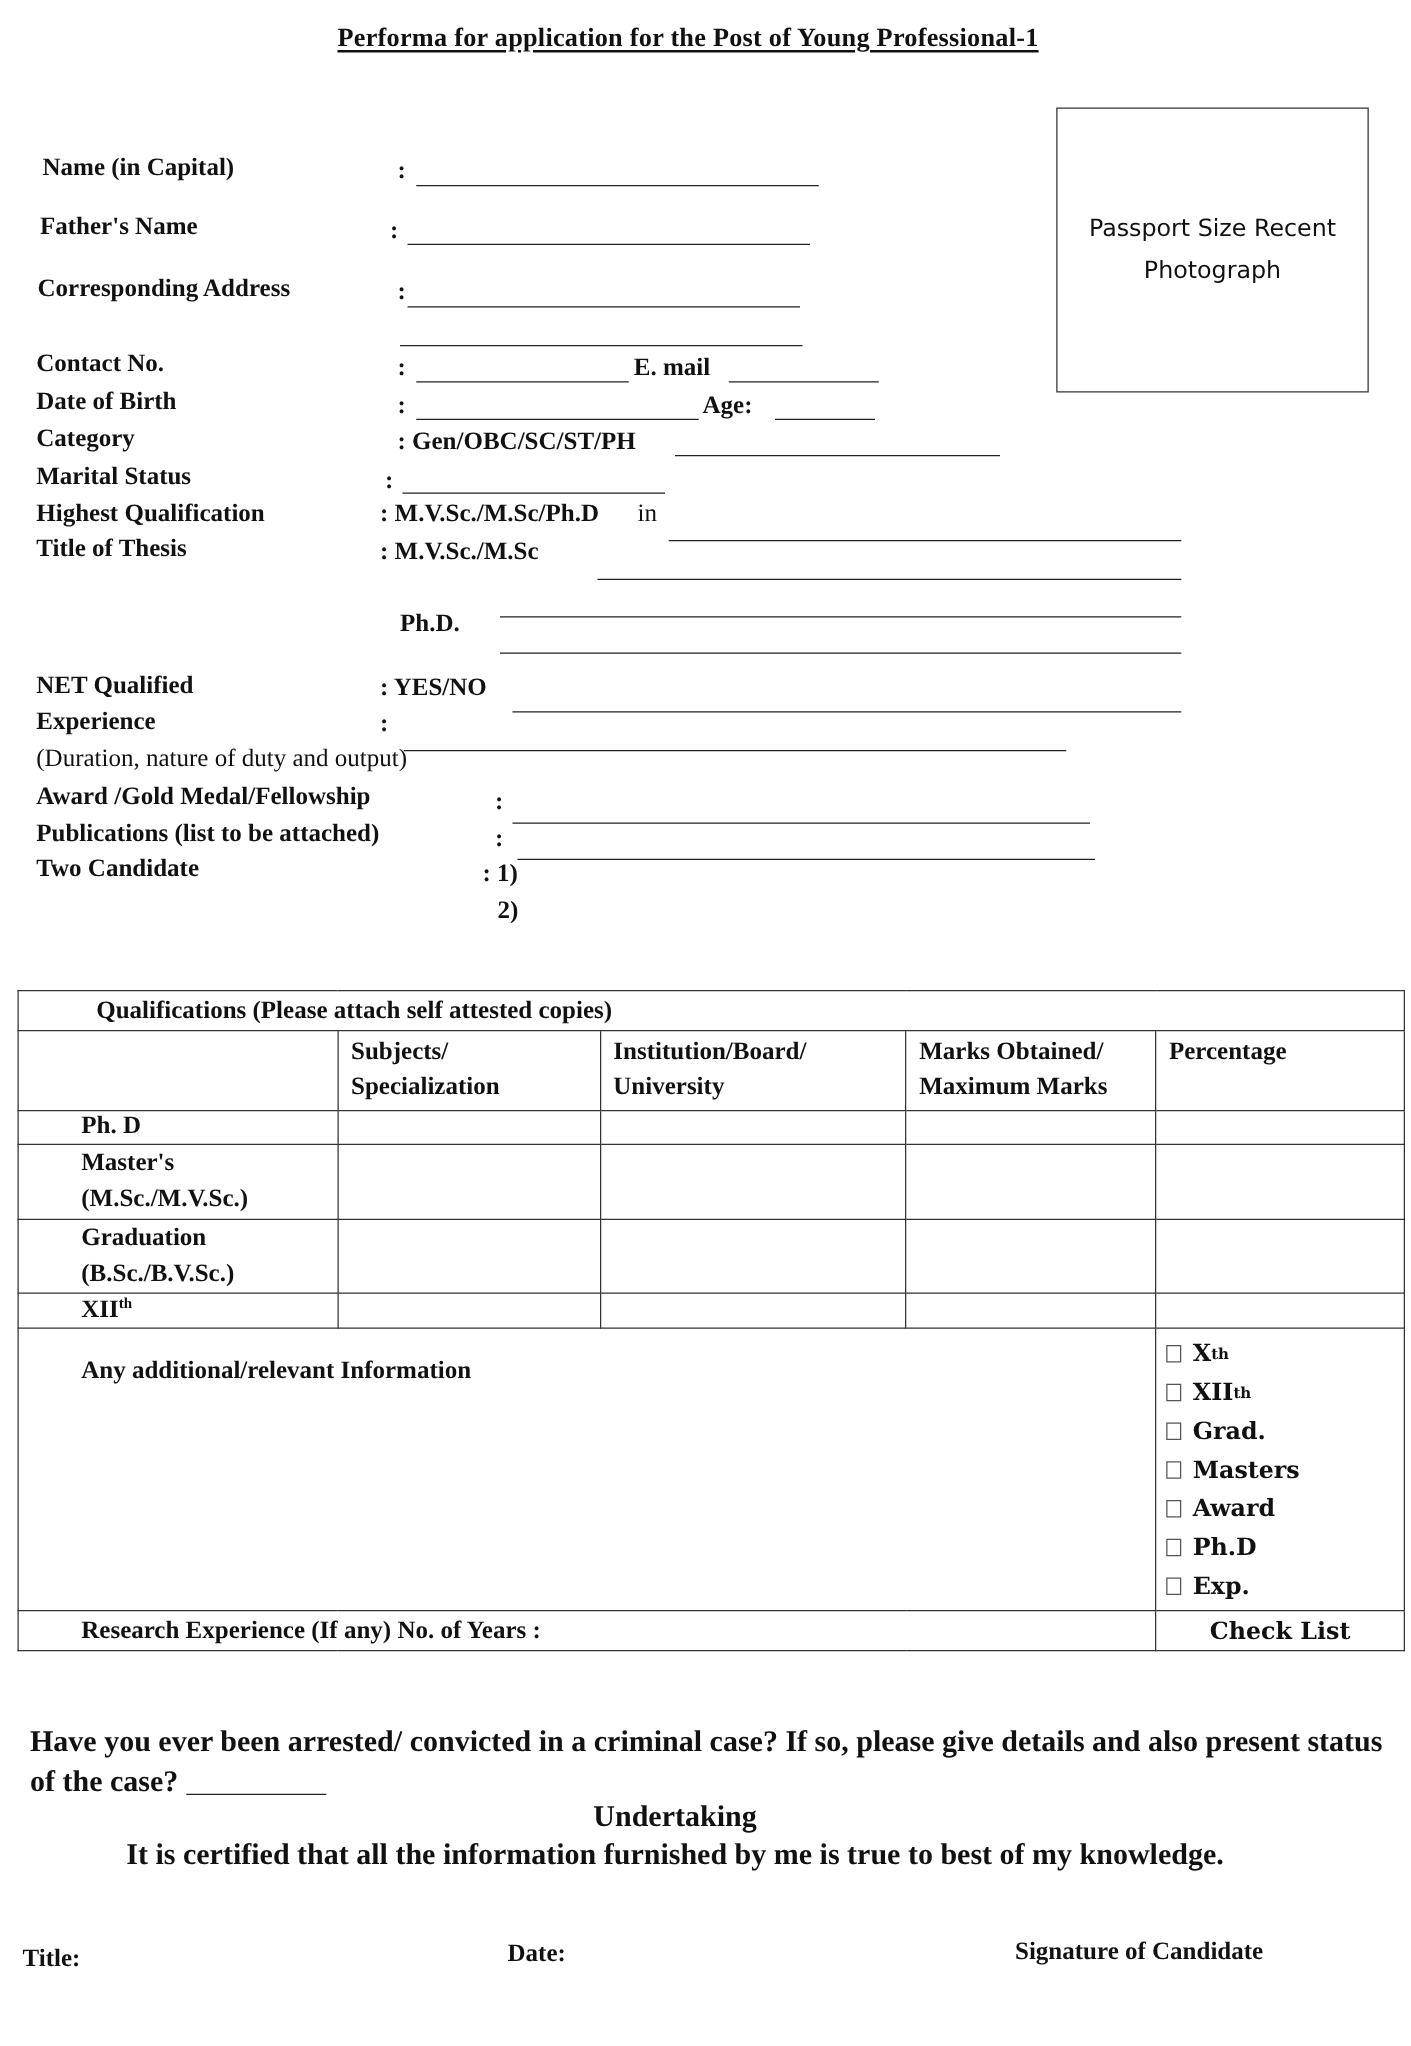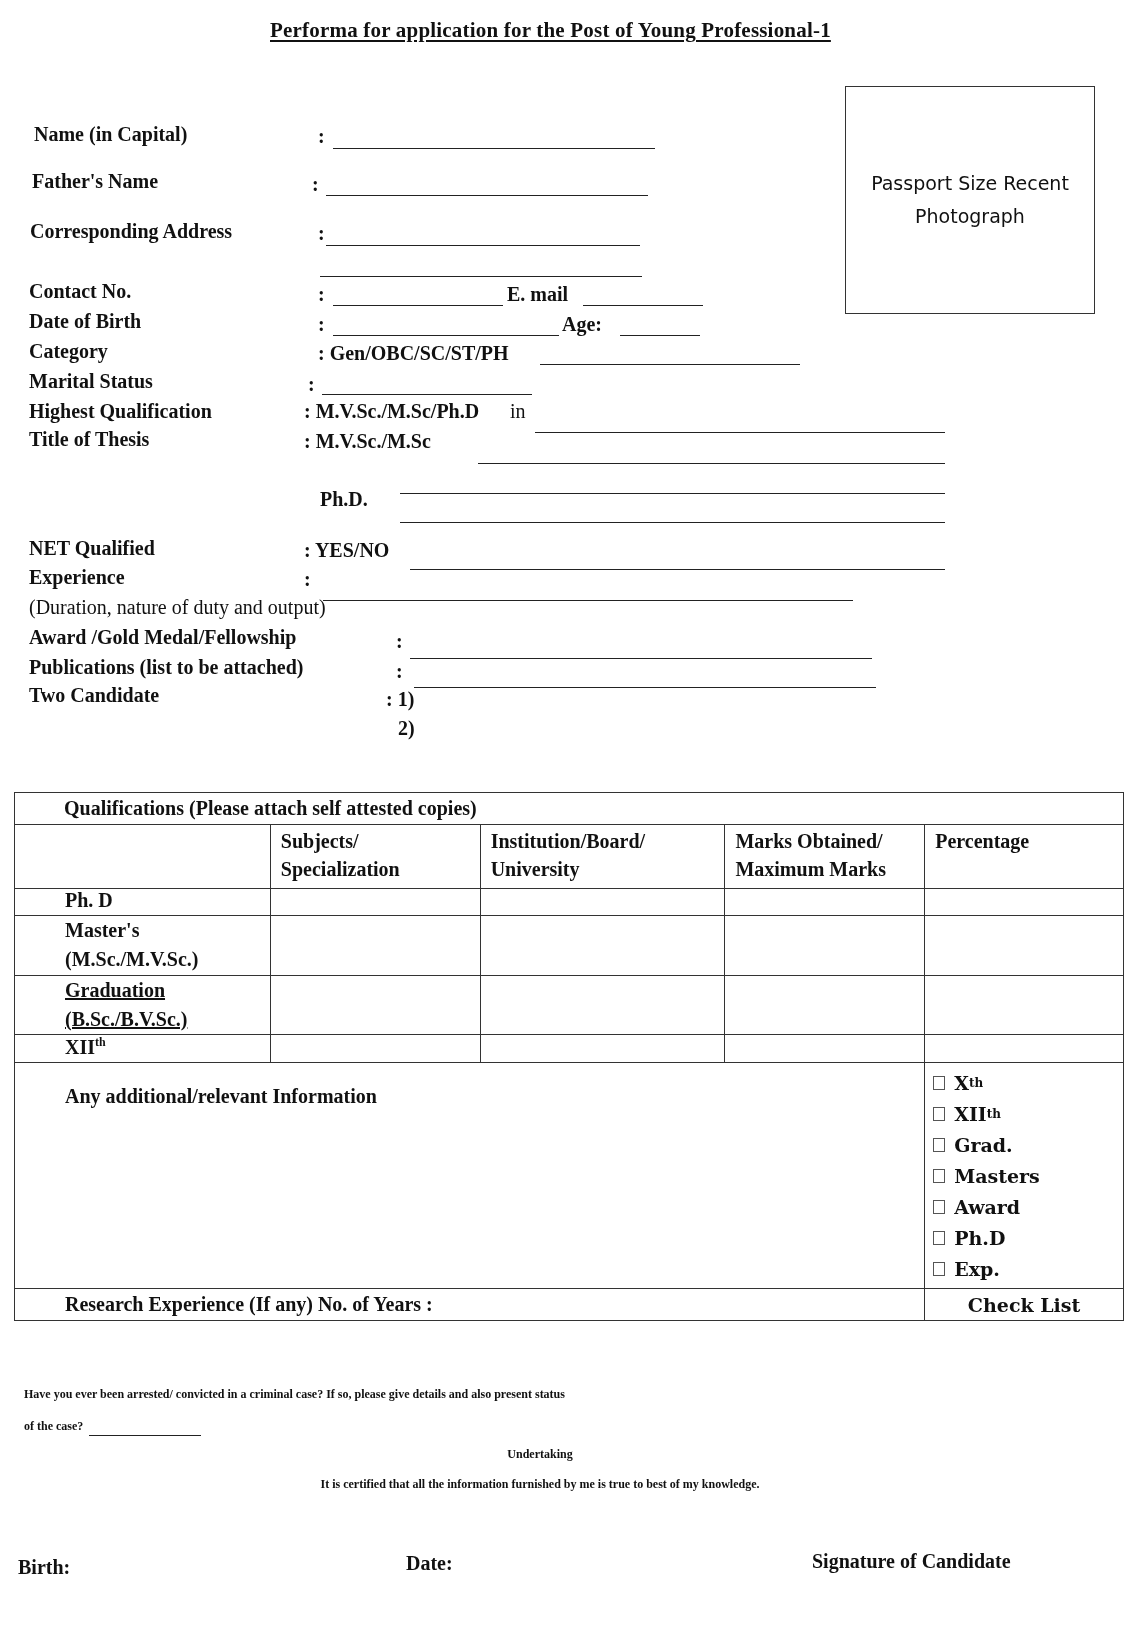--- a/index.html
+++ b/index.html
@@ -31,21 +31,21 @@
   table.qual td { border: 1.5px solid #333; padding: 0 10px; vertical-align: top; }
   .hdr-cell { line-height: 28px; padding-top: 2px !important; }
   .row-label { padding-left: 50px !important; }
   .checklist { font-family: "DejaVu Serif", serif; font-size: 19px; }
   .chk-item { display: flex; align-items: center; height: 31px; }
   .chk-box {
     display: inline-block; width: 10px; height: 12px; border: 1px solid #555;
     margin-right: 9px; margin-left: 4px;
   }
   sup { font-size: 12px; }
-  .para { font-size: 12px; line-height: 32px; }
+  .para { font-size: 24px; line-height: 32px; }
 </style>
 </head>
 <body>
 
 <div class="abs title">Performa for application for the Post of Young Professional-1</div>
 
 <div class="abs photo">
   <div>
     <div>Passport Size Recent</div>
     <div>Photograph</div>
@@ -121,21 +121,21 @@
 <table class="qual">
   <colgroup>
     <col style="width:256px">
       <col style="width:210px">
       <col style="width:245px">
       <col style="width:200px">
       <col style="width:199px">
   </colgroup>
   <tbody>
       <tr style="height:32px;">
-    <td colspan="5" style="padding-left:49px;vertical-align:middle;">Qualifications (Please attach self attested copies)</td>
+    <td colspan="5" style="padding-left:62px;vertical-align:middle;">Qualifications (Please attach self attested copies)</td>
   </tr>
   <tr style="height:64px;">
     <td class="hdr-cell"></td>
     <td class="hdr-cell">
           <div>Subjects/</div>
           <div>Specialization</div>
         </td>
     <td class="hdr-cell">
           <div>Institution/Board/</div>
           <div>University</div>
@@ -158,21 +158,21 @@
   <tr style="height:60px;">
     <td class="row-label" style="line-height:29px;">
           <div>Master's</div>
           <div>(M.Sc./M.V.Sc.)</div>
         </td>
     <td></td>
         <td></td>
         <td></td>
         <td></td>
   </tr>
-  <tr style="height:58px;text-decoration:underline;">
+  <tr style="height:58px;">
     <td class="row-label" style="line-height:29px;">
           <div>Graduation</div>
           <div>(B.Sc./B.V.Sc.)</div>
         </td>
     <td></td>
         <td></td>
         <td></td>
         <td></td>
   </tr>
   <tr style="height:28px;">
@@ -228,15 +228,15 @@
   <div>Have you ever been arrested/ convicted in a criminal case? If so, please give details and also present status</div>
   <div style="display:flex;align-items:flex-end;">
     <span>of the case?</span>
     <span class="line" style="position:relative;display:inline-block;width:112px;margin-left:6px;margin-bottom:6px;"></span>
   </div>
 </div>
 
 <div class="abs para" style="left:0;top:1438px;width:1080px;text-align:center;">Undertaking</div>
 <div class="abs para" style="left:0;top:1468px;width:1080px;text-align:center;">It is certified that all the information furnished by me is true to best of my knowledge.</div>
 
-<div class="abs lbl" style="left:18px;top:1556px;">Birth:</div>
+<div class="abs lbl" style="left:18px;top:1556px;">Title:</div>
 <div class="abs lbl" style="left:406px;top:1552px;">Date:</div>
 <div class="abs lbl" style="left:812px;top:1550px;">Signature of Candidate</div>
 
 </body></html>

